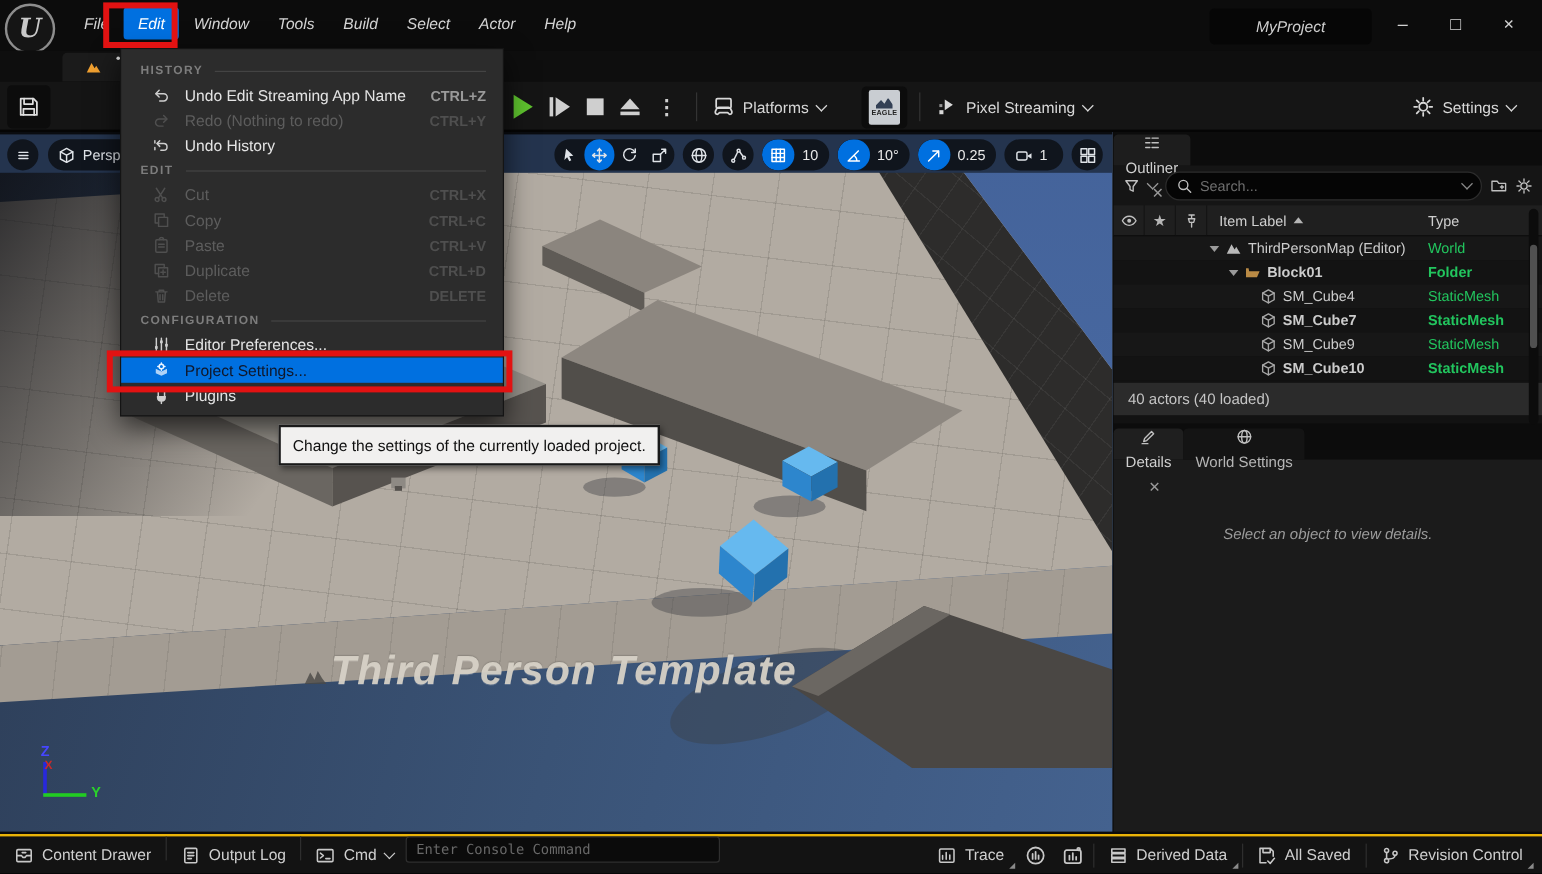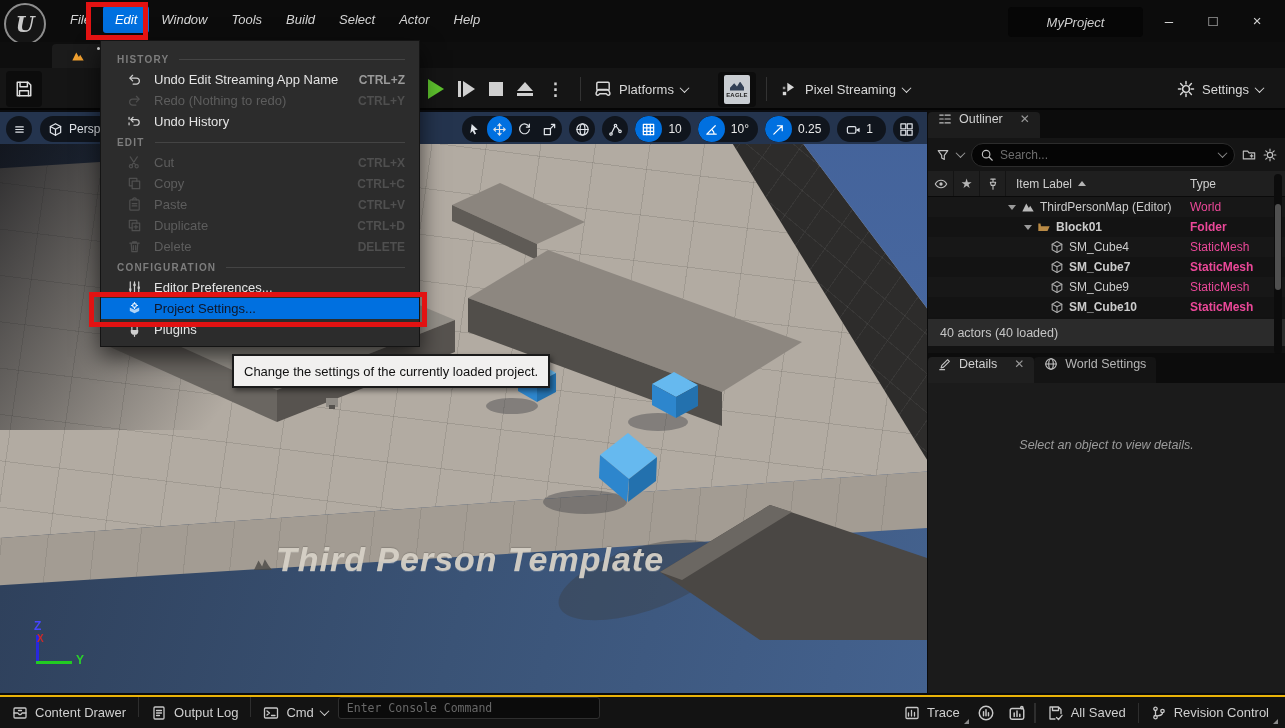--- a/index.html
+++ b/index.html
@@ -82,21 +82,21 @@
   .tcell.active { background:#0070e0; }
   .vp-ic { width:15px; height:15px; }
   .seg-pill { overflow:hidden; }
   .seg-blue { width:27px; height:26px; background:#0070e0; border-radius:13px; display:flex; align-items:center; justify-content:center; color:#fff; }
   .seg-val { padding:0 9px 0 6px; font-size:12px; color:#e8e8e8; }
   .round26 { width:26px; justify-content:center; }
 
   
   .rightcol { position:absolute; left:928px; top:110px; width:357px; height:583px; background:#121212; }
   .panel-tabs { height:28px; background:#0c0c0c; display:flex; align-items:flex-end; }
-  .ptab { height:26px; display:flex; gap:7px; padding:0 10px; font-size:12.5px; color:#d0d0d0; background:#1d1d1d; border-radius:4px 4px 0 0; }
+  .ptab { height:26px; display:flex; align-items:center; gap:7px; padding:0 10px; font-size:12.5px; color:#d0d0d0; background:#1d1d1d; border-radius:4px 4px 0 0;flex-direction:column; }
   .ptab.inactive { background:#141414; color:#b5b5b5; }
   .ptab .x { color:#9a9a9a; font-size:12px; margin-left:10px; }
   .p-ic { width:14px; height:14px; color:#c0c0c0; }
   .ol-toolbar { height:33px; display:flex; align-items:center; padding:0 8px; gap:7px; background:#151515; }
   .search-pill { flex:1; height:24px; background:#050505; border:1px solid #2c2c2c; border-radius:12px; display:flex; align-items:center; padding:0 8px; gap:6px; color:#8a8a8a; }
   .search-pill input { flex:1; background:transparent; border:none; outline:none; color:#c9c9c9; font-size:12px; font-family:"Liberation Sans",sans-serif; }
   .search-pill input::placeholder { color:#6e6e6e; }
   .ol-header { height:26px; background:#1f1f1f; display:flex; align-items:center; font-size:12px; color:#cfcfcf; border-bottom:1px solid #0a0a0a; position:relative; }
   .hcell { width:26px; height:100%; display:flex; align-items:center; justify-content:center; border-right:1px solid #141414; color:#b5b5b5; }
   .h-itemlabel { padding-left:10px; display:flex; align-items:center; gap:6px; }
@@ -109,21 +109,21 @@
   .o-row .tree { display:flex; align-items:center; gap:5px; }
   .depth-0 .tree { padding-left:2px; }
   .depth-1 .tree { padding-left:18px; }
   .depth-2 .tree { padding-left:44px; }
   .caret { width:0; height:0; border-left:4px solid transparent; border-right:4px solid transparent; border-top:5px solid #9a9a9a; }
   .o-icon { width:14px; height:14px; color:#a8a8a8; }
   .o-icon.folder-c { color:#b98a45; }
   .o-icon.folder-c svg path { fill:#b98a45; stroke:none; }
   .o-icon.world-c svg path { fill:#b9b9b9; stroke:none; }
   .o-label { color:#cccccc; white-space:nowrap; }
-  .o-type { position:absolute; left:262px; color:#ec4899; }
+  .o-type { position:absolute; left:262px; color:#22c55e; }
   .ol-footer { height:27px; background:#2b2b2b; display:flex; align-items:center; padding-left:12px; font-size:12.5px; color:#c5c5c5; margin-top:2px; }
   .ol-scroll { position:absolute; right:3px; top:64px; width:8px; height:180px; background:#0c0c0c; border-radius:4px; }
   .ol-thumb { position:absolute; left:1px; top:30px; width:6px; height:86px; background:#505050; border-radius:3px; }
   .details-body { height:310px; background:#1b1b1b; }
   .empty-msg { padding-top:55px; text-align:center; font-size:12.5px; font-style:italic; color:#9b9b9b; }
 
   
   .statusbar { position:absolute; left:0; top:695px; width:1285px; height:33px; background:#131313; border-top:2px solid #eab308; display:flex; align-items:flex-start; }
   .sb-btn { display:flex; align-items:center; gap:7px; color:#cfcfcf; font-size:13px; padding:0 12px; height:100%; position:relative; }
   .sb-ic { width:16px; height:16px; color:#c8c8c8; }
@@ -694,20 +694,30 @@
       <div class="sb-btn" style="padding:0 8px;">
           <span class="sb-ic" data-icon="profiler" style="width:18px;height:18px;">
             <svg viewBox="0 0 16 16">
               <rect x="2" y="4" width="12" height="9.5" rx="1.5"></rect>
               <circle cx="12.3" cy="3.2" r="1"></circle>
               <path d="M5.5 11V8M8 11V6.2M10.5 11V9"></path>
             </svg>
           </span>
         </div>
       <div class="sb-sep"></div>
+      <div class="sb-btn dd">
+        <span class="sb-ic" data-icon="server">
+            <svg viewBox="0 0 16 16">
+              <rect x="2.5" y="2.5" width="11" height="3"></rect>
+              <rect x="2.5" y="6.5" width="11" height="3"></rect>
+              <rect x="2.5" y="10.5" width="11" height="3"></rect>
+            </svg>
+          </span>
+        <span>Derived Data</span>
+      </div>
       <div class="sb-sep"></div>
       <div class="sb-btn">
         <span class="sb-ic" data-icon="floppycheck">
             <svg viewBox="0 0 16 16">
               <path d="M2 2h8.5L13 4.5V8.5M2 2v12h5M4.5 2v3.5h6V2"></path>
               <path d="M8.5 12.5l2 2 3.5-4.2"></path>
             </svg>
           </span>
         <span>All Saved</span>
       </div>

